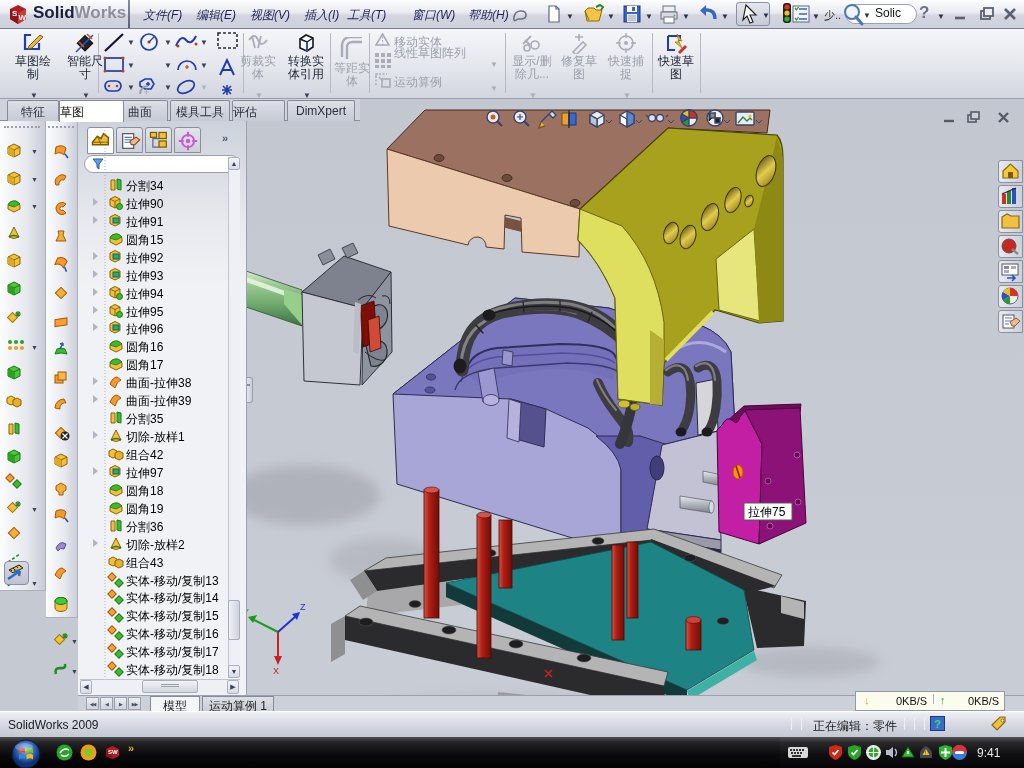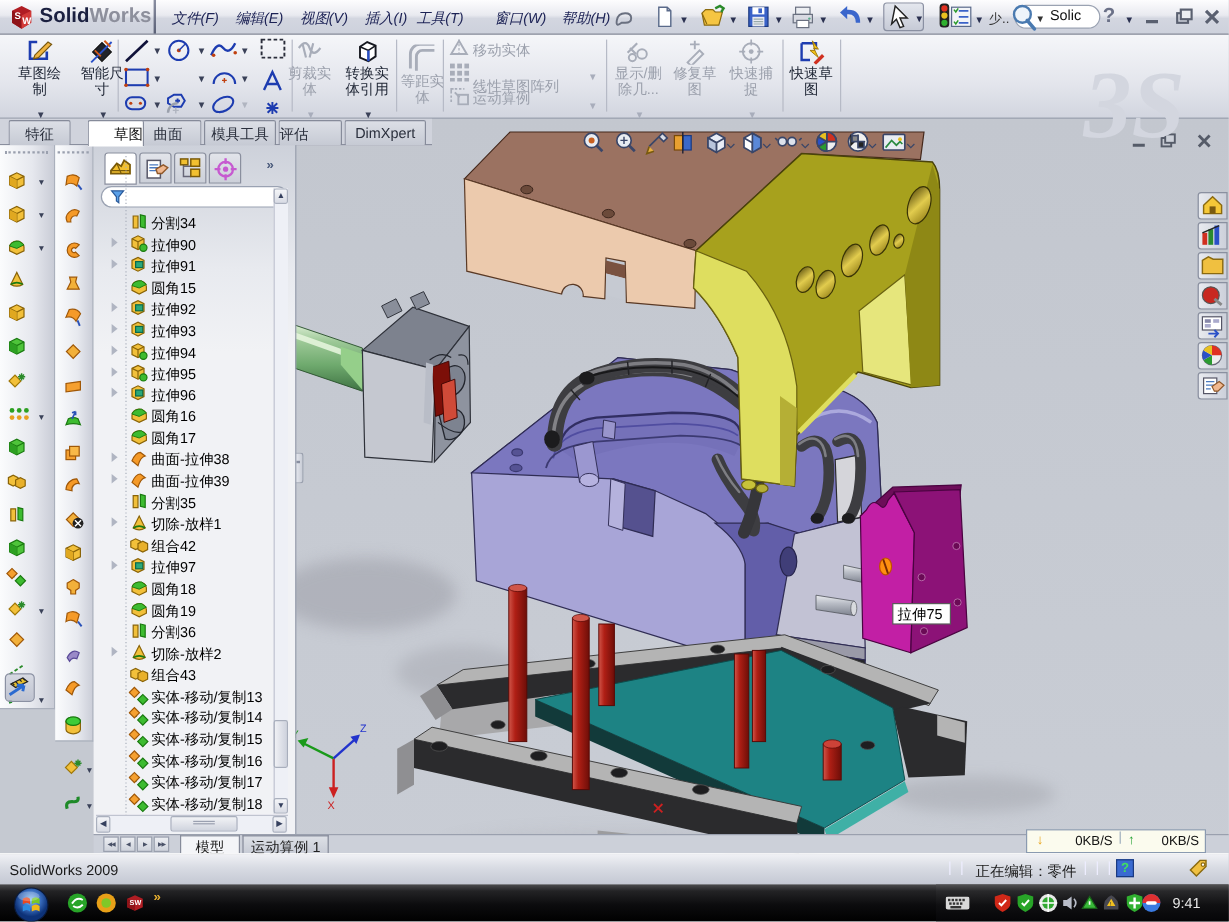--- a/index.html
+++ b/index.html
@@ -452,21 +452,20 @@
 <div class="dd abs" style="left:937px;">▼</div>
 <svg class="abs" style="left:953px;top:6px;width:66px;height:16px;" viewBox="0 0 66 16">
         <path d="M2 12 h10" stroke="#5a6070" stroke-width="2.6"></path>
         <rect x="28" y="5" width="9" height="8" fill="none" stroke="#5a6070" stroke-width="1.8"></rect>
         <rect x="31" y="2" width="9" height="8" fill="#eceef2" stroke="#5a6070" stroke-width="1.8"></rect>
         <path d="M52 3 l10 10 M62 3 l-10 10" stroke="#5a6070" stroke-width="2.6"></path>
       </svg>
 </div>
 
 <div id="toolbar" class="abs">
-      <div id="watermark" class="abs">3S</div>
 <div class="tbsep" style="left:98px;"></div>
       <div class="tbsep" style="left:243px;"></div>
       <div class="tbsep" style="left:330px;"></div>
       <div class="tbsep" style="left:369px;"></div>
       <div class="tbsep" style="left:505px;"></div>
       <div class="tbsep" style="left:652px;"></div>
       <div class="tbsep" style="left:700px;"></div>
 
 <div class="tbtn" style="left:8px;top:3px;width:50px;"><svg class="ic" width="24" height="22" viewBox="0 0 24 22">
           <path d="M10 3 H4 v14 h14 v-6" fill="none" stroke="#1d3cb0" stroke-width="2.2"></path>
@@ -553,21 +552,21 @@
             <rect x="7" y="13" width="4" height="4"></rect>
             <rect x="13" y="13" width="4" height="4"></rect>
           </g>
         </svg></div>
 <div class="tbtn gray" style="left:374px;top:43px;"><svg width="17" height="16" viewBox="0 0 17 16">
           <rect x="8" y="7" width="8" height="8" fill="none" stroke="#a8adb9" stroke-width="1.6"></rect>
           <path d="M2 13 v-11 h11 M2 2 l4 0 M2 2 l0 4" stroke="#a8adb9" stroke-width="1.4" fill="none" stroke-dasharray="2 1.5"></path>
           <path d="M5 5 l4 4" stroke="#a8adb9" stroke-width="1.6"></path>
         </svg></div>
 <div class="tbtn gray" style="left:394px;top:7px;width:80px;text-align:left;">移动实体</div>
-<div class="tbtn gray" style="left:394px;top:37px;width:80px;text-align:left;">线性草图阵列</div>
+<div class="tbtn gray" style="left:394px;top:18px;width:80px;text-align:left;">线性草图阵列</div>
 <div class="tbtn gray" style="left:394px;top:47px;width:80px;text-align:left;">运动算例</div>
 <div class="ddown gray" style="left:490px;top:31px;">▼</div>
 <div class="ddown gray" style="left:490px;top:55px;">▼</div>
 
 <div class="tbtn gray" style="left:510px;top:3px;width:44px;"><svg class="ic" width="24" height="22" viewBox="0 0 24 22">
           <path d="M3 12 l8-8 M5 8 l5 5" stroke="#a8adb9" stroke-width="1.8" fill="none"></path>
           <circle cx="15" cy="13" r="4" fill="none" stroke="#a8adb9" stroke-width="1.6"></circle>
           <circle cx="7" cy="16" r="3" fill="none" stroke="#a8adb9" stroke-width="1.6"></circle>
         </svg>显示/删<br>除几...<div class="ddown gray" style="left:19px;top:58px;">▼</div></div>
 
@@ -584,21 +583,21 @@
 
 <div class="tbtn" style="left:655px;top:3px;width:42px;"><svg class="ic" width="24" height="22" viewBox="0 0 24 22">
           <path d="M4 4 h12 v5 M4 4 v14 h7" fill="none" stroke="#1d3cb0" stroke-width="2"></path>
           <path d="M13 2 l5 7 -4-1 4 8 -7-6 4 0 z" fill="#f5c518" stroke="#a07808" stroke-width="0.8"></path>
           <path d="M14 20 l7-7 2 2 -7 7 z" fill="#d03020"></path>
         </svg>快速草<br>图</div>
 </div>
 
 <div id="tabrowbg" class="abs"></div>
 <div class="ftab" style="left:7px;width:52px;text-align:center;">特征</div>
-<div class="ftab act" style="left:73px;width:47px;text-align:right;">草图</div>
+<div class="ftab act" style="left:59px;width:65px;text-align:left;">草图</div>
 <div class="ftab" style="left:112px;width:56px;text-align:center;">曲面</div>
 <div class="ftab" style="left:170px;width:60px;text-align:center;">模具工具</div>
 <div class="ftab" style="left:232px;width:53px;text-align:left;">评估</div>
 <div class="ftab" style="left:287px;width:68px;text-align:center;">DimXpert</div>
 
 <svg class="abs" style="left:0;top:0;" width="0" height="0">
       <defs>
 <g id="gcube">
           <path d="M3 5 l6-3 6 3 v7 l-6 3 -6-3 z" fill="#f2c03a" stroke="#8a6408" stroke-width="1"></path>
           <path d="M3 5 l6 3 6-3 M9 8 v7" stroke="#8a6408" fill="none" stroke-width="1"></path>

